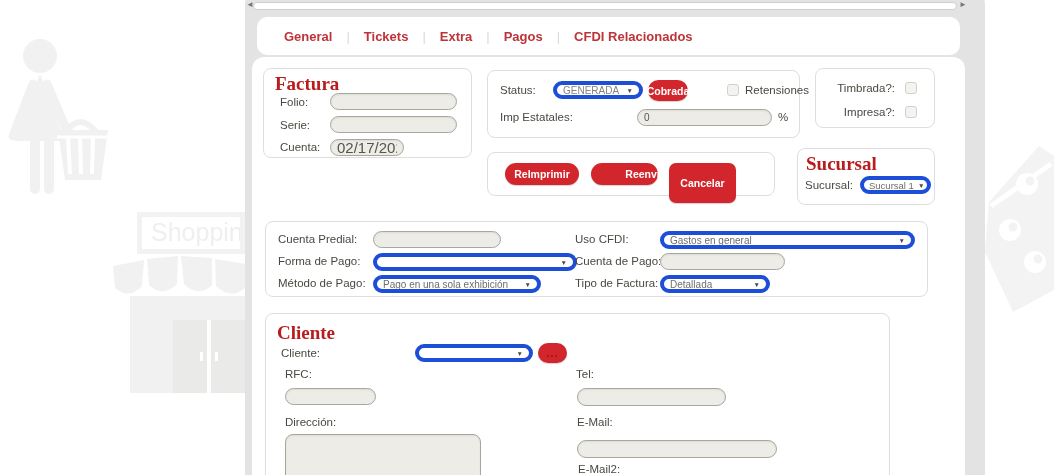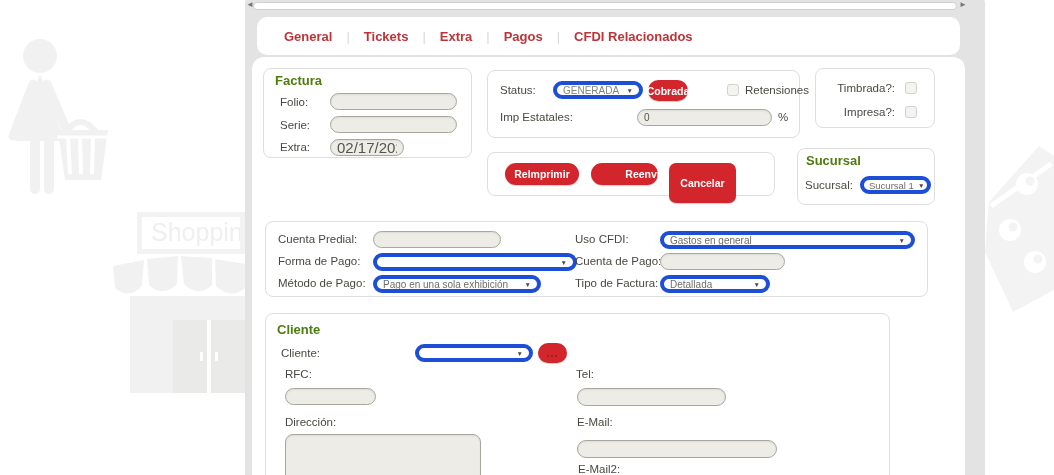--- a/index.html
+++ b/index.html
@@ -1,20 +1,20 @@
 <!DOCTYPE html>
 <html><head>
 <meta charset="utf-8">
 <style>
   * { margin:0; padding:0; box-sizing:border-box; }
   html,body { width:1054px; height:475px; overflow:hidden; }
   body { position:relative; background:#fff; font-family:"Liberation Sans", sans-serif; }
   .box  { position:absolute; background:#fff; border:1px solid #dedede; border-radius:8px; }
   .lbl  { position:absolute; font-size:11.5px; color:#4a4841; white-space:nowrap; }
-  .rtitle { position:absolute; font-size:13px; font-weight:bold; color:#4d7c0f; white-space:nowrap; }
+  .rtitle { position:absolute; font-size:19px; font-weight:bold; color:#b91c1c; white-space:nowrap;font-family:Liberation Serif, serif; }
   .inp  { position:absolute; background:#edece6; border:1px solid #a8a79e; border-radius:10px;
           height:17px; font-size:10px; color:#55544d; padding:0 6px; outline:none;
           box-shadow:inset 0 1px 2px rgba(0,0,0,.07); font-family:inherit; }
   textarea.inp { border-radius:8px; resize:none; }
   .dd   { position:absolute; background:#fff; border:4px solid #1d4ed8; border-radius:10px;
           height:18px; display:flex; align-items:center; justify-content:space-between;
           padding:0 6px; font-size:10px; color:#6e6d66; cursor:pointer; white-space:nowrap; overflow:hidden; }
   .dd .ar { font-size:6.5px; color:#4a4a4a; margin-left:4px; flex:none; }
   .btn  { position:absolute; background:#d2262c; border:none; border-radius:12px; color:#fff;
           font-weight:bold; font-size:10.5px; display:flex; align-items:center; justify-content:center;
@@ -113,21 +113,21 @@
 </div>
 
 <div id="main-panel"></div>
 
 <div class="box" style="left:263px; top:68px; width:209px; height:90px;"></div>
 <div class="rtitle" style="left:275px; top:73px;">Factura</div>
 <div class="lbl" style="left:280px; top:96px;">Folio:</div>
 <input class="inp" style="left: 330px; top: 93px; width: 127px;" value="">
 <div class="lbl" style="left:280px; top:119px;">Serie:</div>
 <input class="inp" style="left: 330px; top: 116px; width: 127px;" value="">
-<div class="lbl" style="left:280px; top:141px;">Extra:</div>
+<div class="lbl" style="left:280px; top:141px;">Cuenta:</div>
 <input class="inp" style="left: 330px; top: 139px; width: 74px; font-size: 15px;" value="02/17/2020">
 
 <div class="box" style="left:487px; top:70px; width:313px; height:68px;"></div>
 <div class="lbl" style="left:500px; top:84px;">Status:</div>
 <div class="dd" style="left:553px; top:81px; width:90px; color:#85847c;">
   <span>GENERADA</span>
   <span class="ar">▼</span>
 </div>
 <button class="btn" style="left:648px; top:80px; width:40px; height:21px;">Cobrada</button>
 <div class="cb" style="left:727px; top:84px;"></div>

